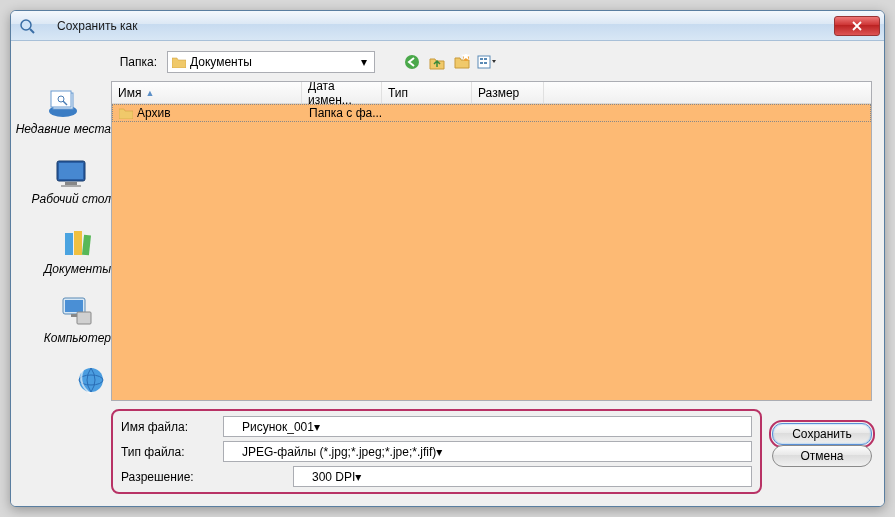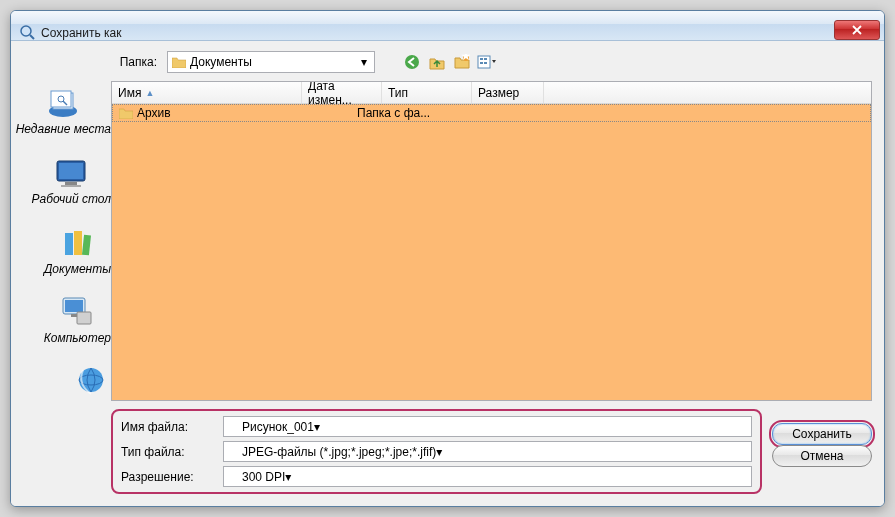--- a/index.html
+++ b/index.html
@@ -1,18 +1,18 @@
 <!DOCTYPE html>
 <html><head>
 <meta charset="utf-8">
 <style>
 * { box-sizing: border-box; margin: 0; padding: 0; font-family: 'Segoe UI', Tahoma, sans-serif; font-size: 12px; }
 body { background: #d8d8d8; padding: 10px; }
 .window { width: 875px; height: 497px; background: #fff; border: 1px solid #5a7ea0; border-radius: 6px; overflow: hidden; box-shadow: 0 3px 12px rgba(0,0,0,0.3); }
-.titlebar { height: 30px; background: linear-gradient(#f4f8fc, #dce8f5 45%, #c7dbf0 46%, #d8e7f5); display: flex; align-items: flex-end; padding: 0 4px 0 8px; border-bottom: 1px solid #a8c0d8; }
+.titlebar { height: 30px; background: linear-gradient(#f4f8fc, #dce8f5 45%, #c7dbf0 46%, #d8e7f5); display: flex; align-items: center; padding: 0 4px 0 8px; border-bottom: 1px solid #a8c0d8; gap: 16px; }
 .titlebar .ticon { width: 16px; height: 16px; margin-right: 6px; }
 .titlebar .title { flex: 1; color: #1a1a1a; }
 .closebtn { width: 46px; height: 20px; background: linear-gradient(#e77, #c33 45%, #b22 46%, #d55); border: 1px solid #933; border-radius: 3px; display: flex; align-items: center; justify-content: center; color: #fff; font-weight: bold; cursor: pointer; }
 .body { display: flex; height: calc(100% - 30px); padding: 8px 12px 12px 4px; background: #f0f0f0; }
 .places { width: 96px; display: flex; flex-direction: column; align-items: flex-end; gap: 18px; padding-top: 36px; font-style: italic; }
 .place { display: flex; flex-direction: column; align-items: center; gap: 2px; cursor: pointer; }
 .place .picon { width: 40px; height: 36px; }
 .place .plabel { text-align: center; line-height: 1.15; color: #000; }
 .main { flex: 1; display: flex; flex-direction: column; }
 .folderrow { display: flex; align-items: center; gap: 6px; height: 26px; margin-bottom: 6px; }
@@ -20,31 +20,31 @@
 .combo { height: 22px; border: 1px solid #abadb3; background: #fff; display: flex; align-items: center; padding: 0 4px; position: relative; }
 .combo .arrow { position: absolute; right: 2px; top: 2px; width: 16px; height: 16px; display: flex; align-items: center; justify-content: center; }
 .foldercombo { width: 208px; }
 .tbicons { display: flex; gap: 3px; margin-left: 20px; }
 .tbicon { width: 22px; height: 22px; display: flex; align-items: center; justify-content: center; cursor: pointer; border: 1px solid transparent; border-radius: 2px; }
 .listarea { flex: 1; background: #fdba74; border: 1px solid #abadb3; margin-bottom: 8px; overflow: hidden; }
 .listhead { display: flex; height: 22px; background: linear-gradient(#fdfdfd, #f0f0f0); border-bottom: 1px solid #d8d8d8; }
 .col { border-right: 1px solid #e0e0e0; padding: 3px 6px; display: flex; align-items: center; gap: 4px; cursor: pointer; }
 .col.c1 { width: 190px; } .col.c2 { width: 80px; } .col.c3 { width: 90px; } .col.c4 { width: 72px; }
 .sortarrow { color: #5b8fc7; font-size: 9px; }
-.row { display: flex; height: 18px; align-items: center; border: 1px solid transparent; gap: 48px; }
+.row { display: flex; height: 18px; align-items: center; border: 1px solid transparent; }
 .row.sel { border: 1px dotted #888; }
 .cell { padding: 0 6px; display: flex; align-items: center; gap: 4px; }
 .cell.c1 { width: 190px; } .cell.c2 { width: 80px; } .cell.c3 { width: 90px; } .cell.c4 { width: 72px; }
 .foldicon { width: 14px; height: 12px; }
 .bottom { display: flex; gap: 10px; }
 .fields { flex: 1; border: 2px solid #b83265; border-radius: 8px; padding: 5px 8px; display: flex; flex-direction: column; gap: 4px; }
 .fieldrow { display: flex; align-items: center; gap: 6px; }
 .fieldrow .flbl { width: 96px; }
 .fieldrow .fcombo { flex: 1; height: 21px; border: 1px solid #abadb3; background: #fff; padding: 0 20px 0 18px; display: flex; align-items: center; position: relative; }
-.fieldrow .fcombo.indent { }
+.fieldrow .fcombo.indent { margin-left: 70px; }
 .btns { width: 100px; display: flex; flex-direction: column; padding-top: 14px; }
 .wbtn { height: 22px; border: 1px solid #8a8a8a; border-radius: 11px; background: linear-gradient(#fdfdfd, #e8e8e8 45%, #dcdcdc 46%, #f0f0f0); display: flex; align-items: center; justify-content: center; cursor: pointer; }
 .wbtn.hl { outline: 2px solid #b83265; outline-offset: 1px; border-radius: 10px; border-color:#5a8fd6; box-shadow: 0 0 2px #6bb3f0 inset; }
 svg { display: block; }
 </style>
 </head>
 <body>
 
 <div class="window">
   <div class="titlebar">

